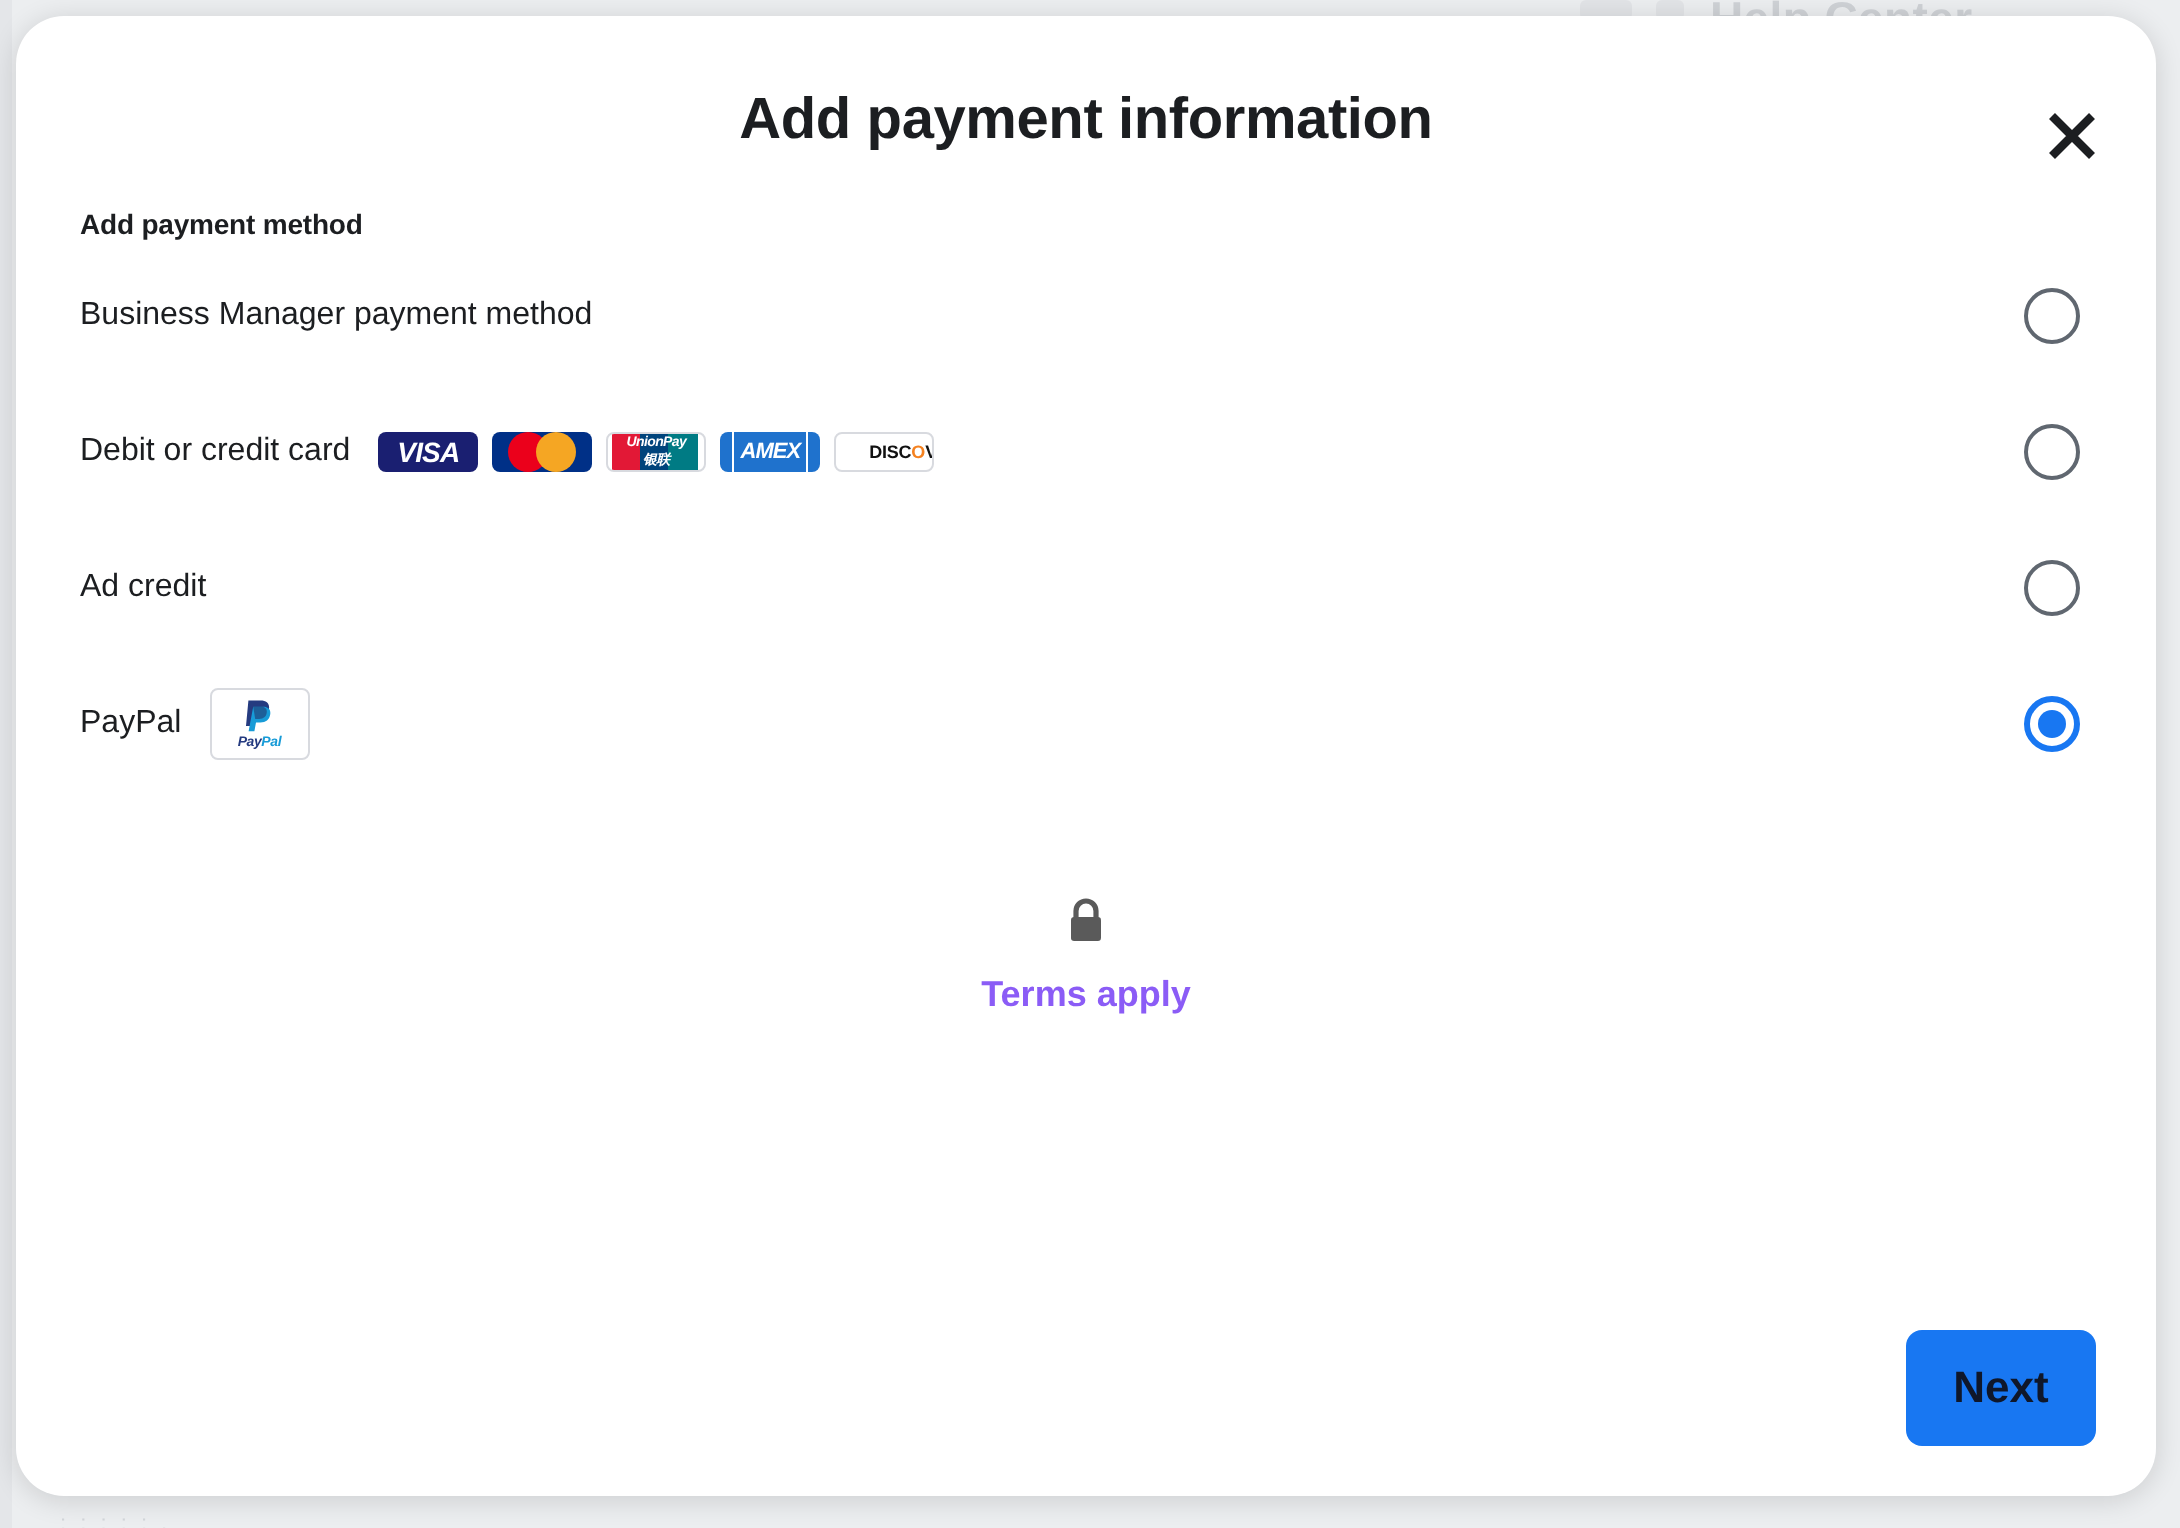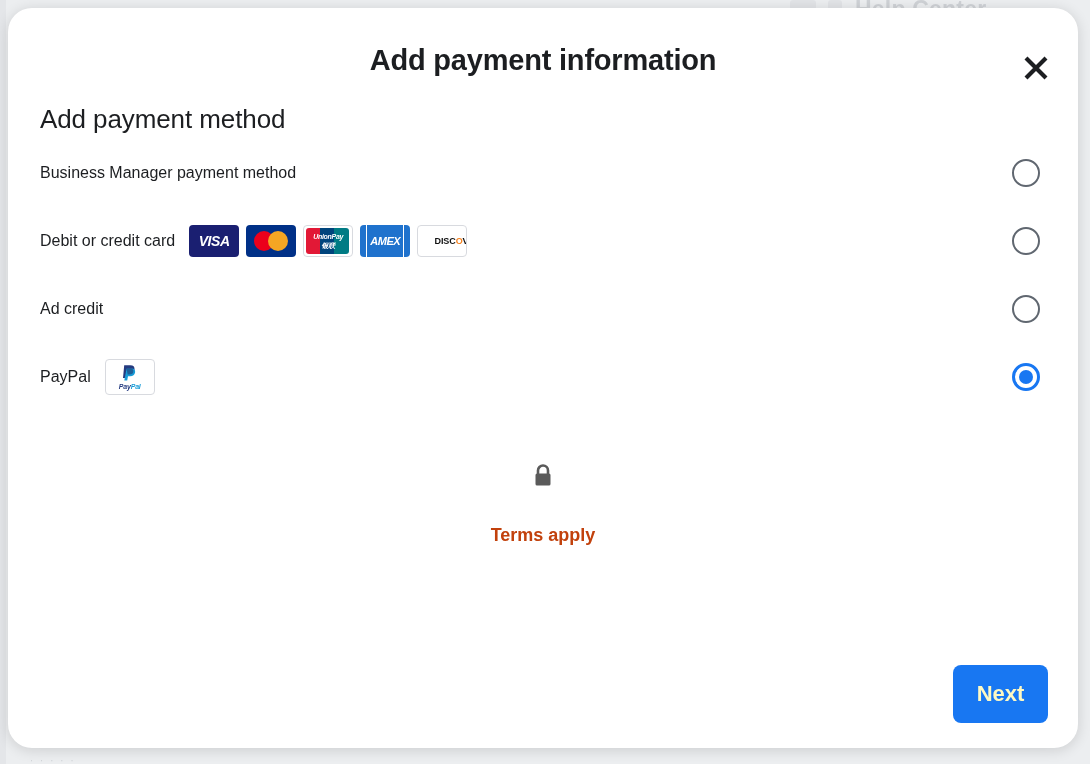--- a/index.html
+++ b/index.html
@@ -99,22 +99,22 @@
     border: none;
     padding: 0;
   }
   .close-button svg { display: block; }
 
   .dialog-body {
     padding: 0 32px;
   }
 
   .section-heading {
-    font-size: 26px;
-    font-weight: normal;
+    font-size: 14px;
+    font-weight: bold;
     color: #1c1e21;
     margin: 0 0 4px 0;
     letter-spacing: -0.1px;
   }
 
   
   .option-row {
     display: flex;
     align-items: center;
     height: 68px;
@@ -157,21 +157,21 @@
     transform: translate(-50%,-50%);
     width: 14px;
     height: 14px;
     border-radius: 50%;
     background: #1877f2;
   }
 
   
   .card-logo {
     width: 50px;
-    height: 32px;
+    height: 20px;
     border-radius: 4px;
     box-sizing: border-box;
     display: flex;
     align-items: center;
     justify-content: center;
     overflow: hidden;
     position: relative;
     flex: 0 0 auto;
   }
   .logo-visa {
@@ -288,37 +288,37 @@
     margin: 0 auto 4px auto;
   }
   .secure-text {
     font-size: 18px;
     color: #606770;
     margin: 0;
     line-height: 1.4;
   }
   .terms-link {
     display: inline-block;
-    margin-top: 28px;
+    margin-top: 4px;
     font-size: 18px;
     font-weight: bold;
-    color: #c2410c;
+    color: #8b5cf6;
     text-decoration: none;
     cursor: pointer;
   }
 
   
   .dialog-footer {
     position: absolute;
     right: 30px;
     bottom: 25px;
   }
   .next-button {
     background: #1877f2;
-    color: #fef9c3;
+    color: #0f172a;
     border: none;
     border-radius: 8px;
     font-size: 22px;
     font-weight: bold;
     font-family: "Liberation Sans", sans-serif;
     padding: 0 22px;
     height: 58px;
     min-width: 95px;
     cursor: pointer;
   }

